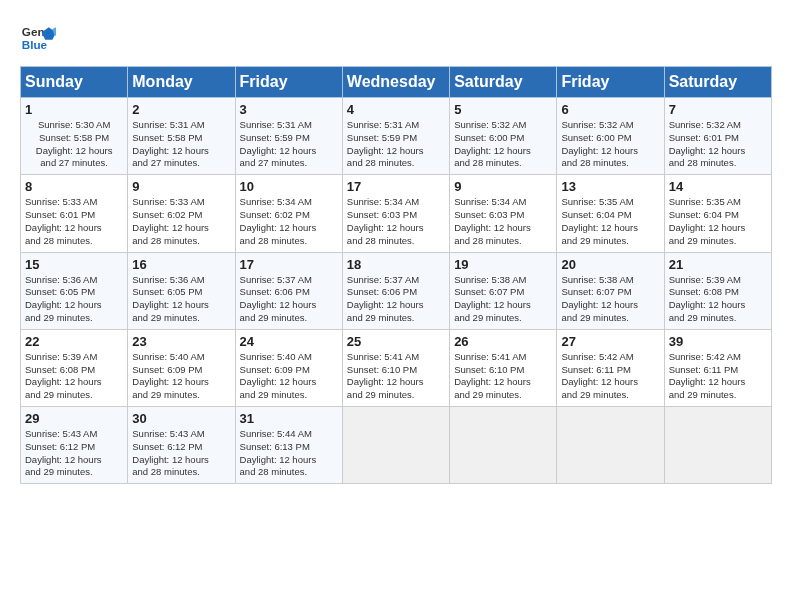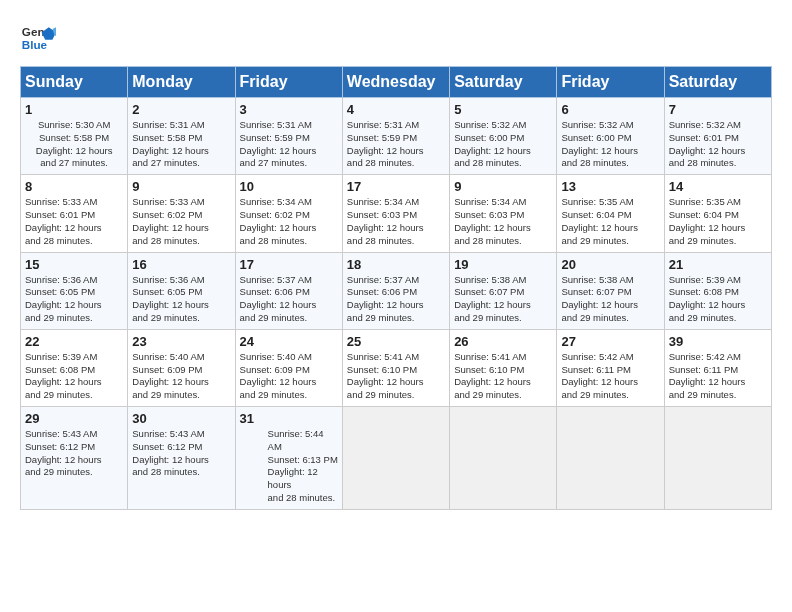--- a/index.html
+++ b/index.html
@@ -327,21 +327,21 @@
         </td>
         <td>
           <span class="day-num">30</span>
           <div class="day-info" style="white-space: pre-line;">Sunrise: 5:43 AM
 Sunset: 6:12 PM
 Daylight: 12 hours
 and 28 minutes.</div>
         </td>
         <td>
           <span class="day-num">31</span>
-          <div class="day-info" style="white-space: pre-line; margin-left: 28px;">Sunrise: 5:44 AM
+          <div class="day-info" style="white-space: pre-line;">Sunrise: 5:44 AM
 Sunset: 6:13 PM
 Daylight: 12 hours
 and 28 minutes.</div>
         </td>
         <td class="empty-cell"></td>
         <td class="empty-cell"></td>
         <td class="empty-cell"></td>
         <td class="empty-cell"></td>
       </tr>
     </tbody>

